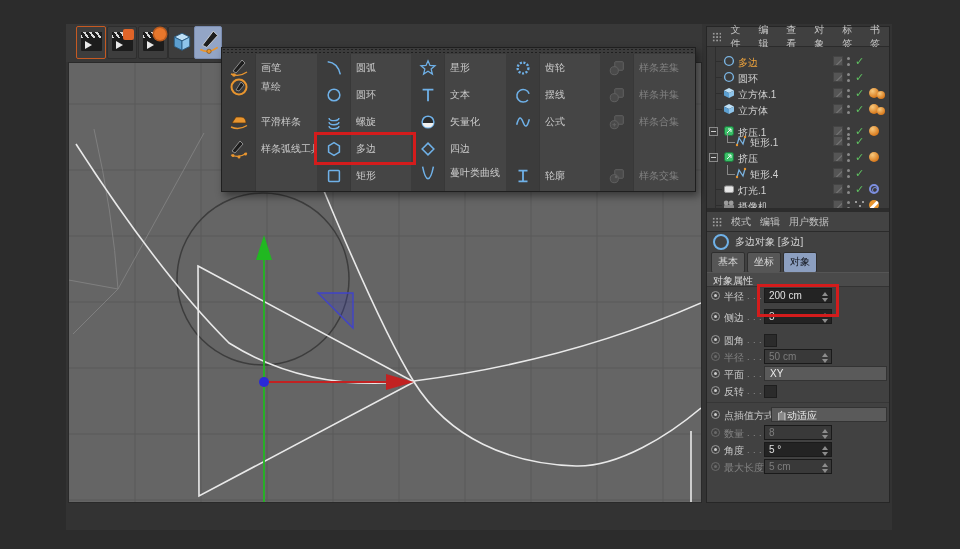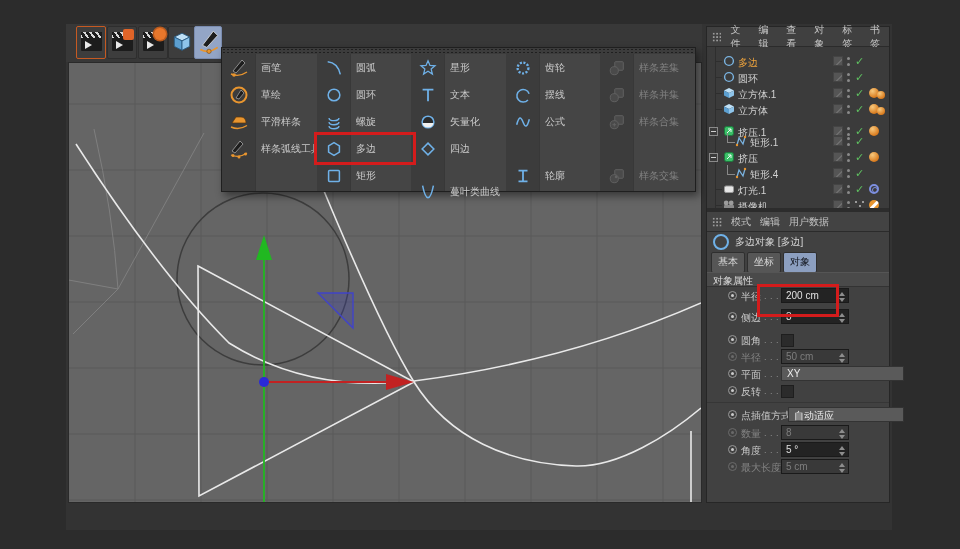--- a/index.html
+++ b/index.html
@@ -69,21 +69,21 @@
   .crosshair i{position:absolute;width:2px;height:2px;background:#9a9a9a;}
   
   #am{left:0;top:185px;width:182px;height:290px;background:#414141;}
   #am-title{position:absolute;left:6px;top:22px;display:flex;align-items:center;gap:6px;}
   #am-title .circ{width:12px;height:12px;border:2px solid #6fb1e8;border-radius:50%;}
   #am-title span{font-size:10px;color:#d5d5d5;}
   .tabs{position:absolute;left:4px;top:40px;display:flex;gap:2px;}
   .tab{font-size:10px;color:#d8d8d8;background:#565656;padding:2px 6px 3px;border:1px solid #2f2f2f;border-radius:2px;}
   .tab.active{background:#8c9fc0;color:#10131a;}
   .sechdr{position:absolute;left:0;top:60px;width:182px;height:15px;background:#4a4a4a;border-top:1px solid #555;border-bottom:1px solid #333;font-size:10px;color:#dadada;padding:1px 0 0 6px;box-sizing:border-box;}
-  .arow{position:absolute;left:17px;width:210px;height:18px;font-size:10px;color:#c9c9c9;}
+  .arow{position:absolute;left:0;width:210px;height:18px;font-size:10px;color:#c9c9c9;}
   .arow.dis{color:#828282;}
   .radio{position:absolute;left:4px;top:4px;width:9px;height:9px;border-radius:50%;border:1.5px solid #999;box-sizing:border-box;}
   .radio:before{content:"";position:absolute;left:1.5px;top:1.5px;width:3px;height:3px;border-radius:50%;background:#ccc;}
   .arow.dis .radio{border-color:#6a6a6a;}
   .arow.dis .radio:before{background:#6a6a6a;}
   .alabel{position:absolute;left:17px;top:3px;white-space:nowrap;}
   .fld{position:absolute;left:57px;top:1px;width:68px;height:15px;background:#232323;border:1px solid #1a1a1a;color:#e0e0e0;font-size:10px;padding:1px 12px 0 4px;box-sizing:border-box;}
   .arow.dis .fld{background:#393939;color:#7d7d7d;}
   .step{position:absolute;right:2px;top:3px;width:7px;height:10px;}
   .step:before{content:"";position:absolute;left:0;top:0;border-left:3.5px solid transparent;border-right:3.5px solid transparent;border-bottom:4px solid #8d8d8d;}
@@ -211,21 +211,21 @@
       <div class="mitem" style="top:0;">
         <span class="micon">
             <svg width="20" height="20" viewBox="0 0 20 20">
               <polygon points="4,13 13,2 16,5 7,15" fill="#1d1d1d" stroke="#ccc" stroke-width="0.6"></polygon>
               <path d="M2 16 Q10 19.5 18 14" fill="none" stroke="#e8952f" stroke-width="1.4"></path>
               <circle cx="5" cy="17" r="1.8" fill="#e8952f"></circle>
             </svg>
           </span>
         <span class="mlabel">画笔</span>
       </div>
-      <div class="mitem" style="top:27px;">
+      <div class="mitem" style="top:19px;">
         <span class="micon">
             <svg width="20" height="20" viewBox="0 0 20 20">
               <circle cx="10" cy="10" r="7.5" fill="none" stroke="#e8952f" stroke-width="2"></circle>
               <polygon points="7,13 12,5 15,8 10,14" fill="#1d1d1d" stroke="#ddd" stroke-width="0.5"></polygon>
             </svg>
           </span>
         <span class="mlabel">草绘</span>
       </div>
       <div class="mitem" style="top:54px;">
         <span class="micon">
@@ -322,21 +322,21 @@
         <span class="mlabel">矢量化</span>
       </div>
       <div class="mitem" style="top:81px;">
         <span class="micon">
             <svg width="18" height="18" viewBox="0 0 20 20">
               <polygon points="10,3.5 16.5,10 10,16.5 3.5,10" fill="none" stroke="#6fb1e8" stroke-width="1.7"></polygon>
             </svg>
           </span>
         <span class="mlabel">四边</span>
       </div>
-      <div class="mitem" style="top:124px;">
+      <div class="mitem" style="top:105px;">
         <span class="micon">
             <svg width="18" height="18" viewBox="0 0 20 20">
               <path d="M4 3 C6 13 8.5 16.5 10 16.5 C11.5 16.5 14 13 16 3" fill="none" stroke="#6fb1e8" stroke-width="1.7"></path>
             </svg>
           </span>
         <span class="mlabel">蔓叶类曲线</span>
       </div>
     </div>
 
     <div class="mcol" style="left:284px;">

